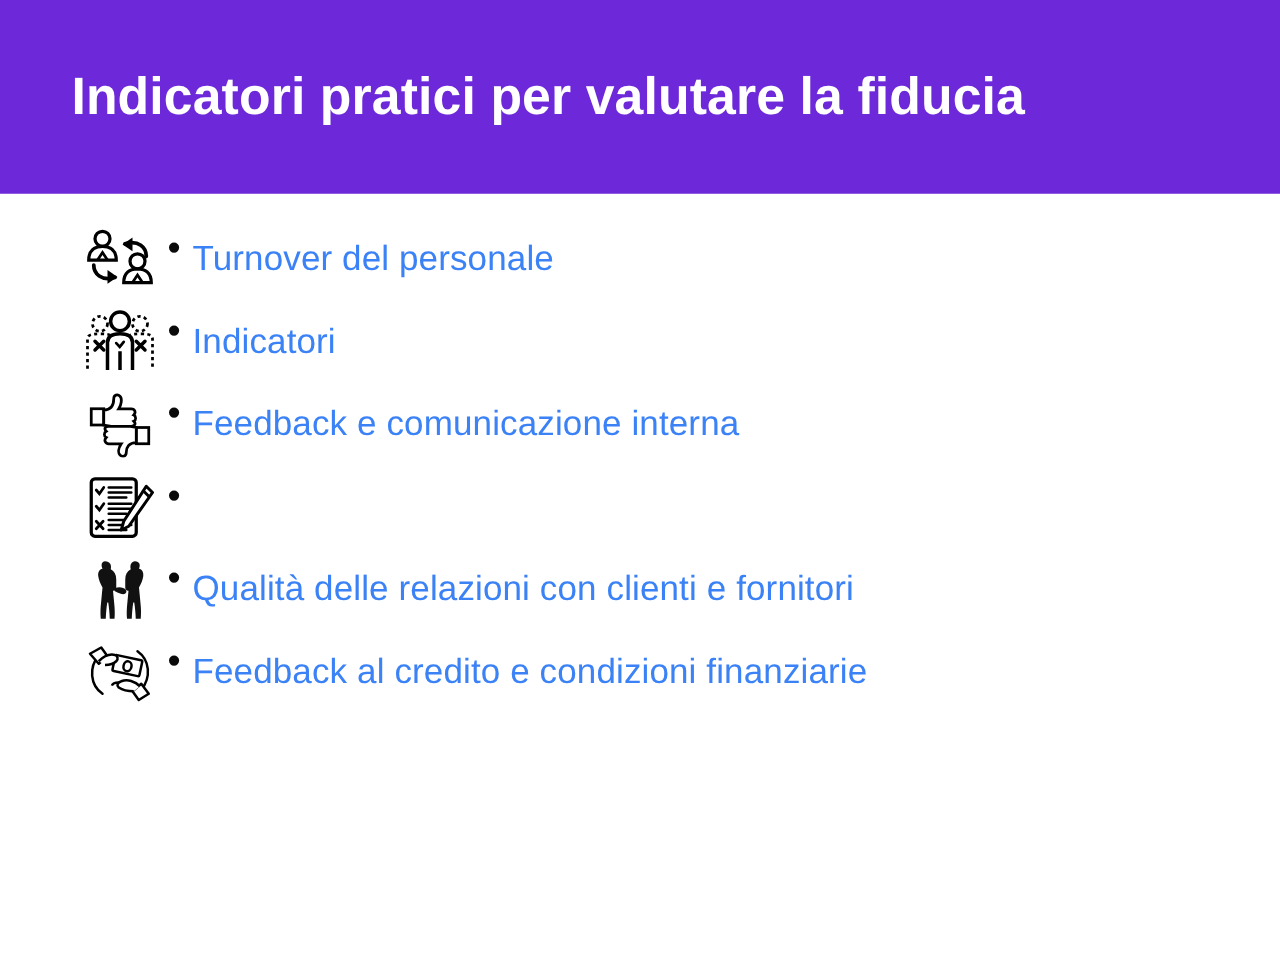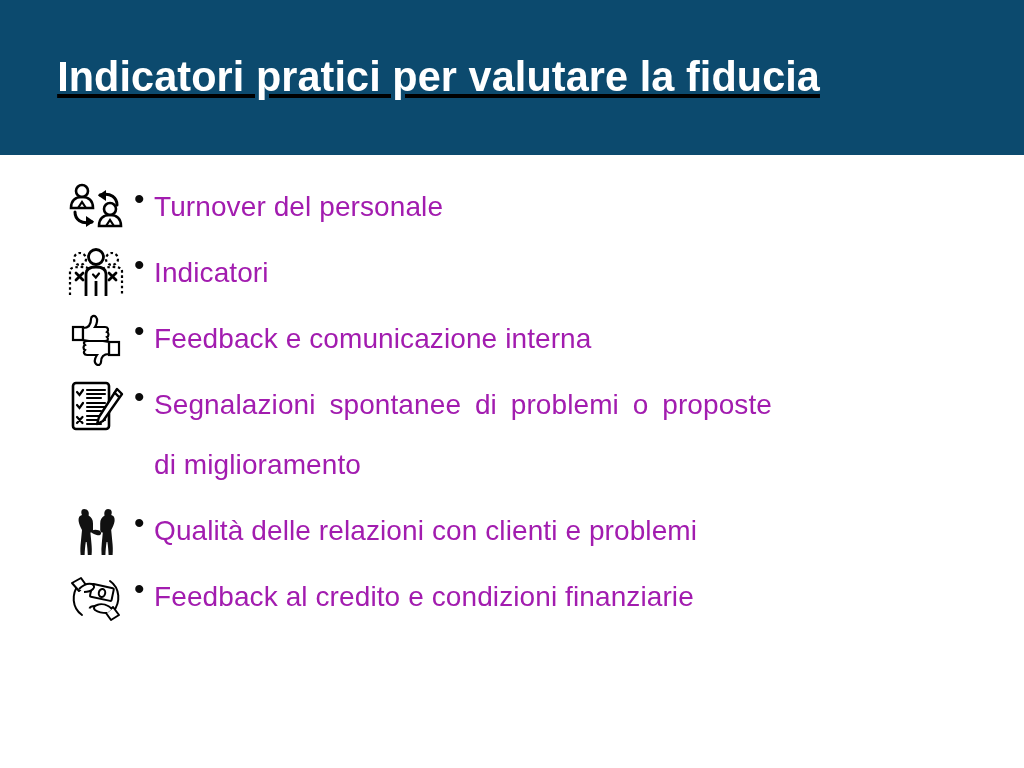--- a/index.html
+++ b/index.html
@@ -88,40 +88,40 @@
     padding-left: 4px;
     box-sizing: border-box;
     user-select: none;
   }
 
   .bullet-text {
     flex: 0 0 auto;
     width: 618px;
     font-size: 28px;
     line-height: 60px;
-    color: #a21caf;
+    color: #3b82f6;
     text-align: justify;
     text-justify: inter-word;
     font-weight: normal;
     letter-spacing: 0.1px;
   }
   .bullet-text.one-line {
     text-align: left;
   }
 
   
   .bullet-row + .bullet-row { margin-top: 6px; }
   .bullet-row.two-line + .bullet-row { margin-top: 6px; }
 </style>
 </head>
 <body>
 
 <div class="slide">
 
-  <div class="header-band" style="background: #0c4a6e; text-decoration: underline;">
+  <div class="header-band" style="background: #6d28d9;">
     <h1 class="slide-title" style="color: rgb(255, 255, 255);">Indicatori pratici per valutare la fiducia</h1>
   </div>
 
   <div class="content">
 
     <div class="bullet-row">
       <span class="icon-cell">
         <svg width="58" height="52" viewBox="0 0 58 52" fill="none" stroke="#000" stroke-width="2.6">
           <circle cx="15" cy="9" r="6" fill="none"></circle>
           <path d="M4 26 C4 18 9 15 15 15 C21 15 26 18 26 26 Z" fill="none"></path>
@@ -191,35 +191,34 @@
             <path d="M20 24 H38 M20 28 H38 M20 32 H34"></path>
             <path d="M20 37 H38 M20 41 H38 M20 45 H34"></path>
           </g>
           <g stroke="#000" stroke-width="2.4" fill="#fff" stroke-linejoin="round">
             <path d="M50 10 L55 15 L36 42 L30 45 L32 38 Z"></path>
             <path d="M47 13 L52 18"></path>
           </g>
         </svg>
       </span>
       <span class="bullet-marker">•</span>
-      <span class="bullet-text">Segnalazioni spontanee di problemi o proposte di miglioramento</span>
     </div>
 
     <div class="bullet-row two-line">
       <span class="icon-cell">
         <svg width="58" height="54" viewBox="0 0 58 54" fill="none">
           <g fill="#111">
             <path d="M17 4 C21 4 22.5 7 21.6 10.4 C24.5 12 26 14.5 26 18.5 L26 25 C26 26.5 25 27.6 23.8 27.6 L23.4 27.6 L24.4 38 C24.8 42 25 46 24.6 50 L20.8 50 C20.6 45 20.2 41 19.6 37 L18.8 37 C18.2 41 17.8 45 17.6 50 L13.6 50 C13.2 45 13.4 41 13.8 37.5 L15 25 C13.4 22 12 19 11.6 16 C11.2 12.6 12.6 10.4 15 10 C13.6 7 14.4 4 17 4 Z"></path>
             <path d="M41 4 C44.6 4 45.6 7 44.2 10 C46.6 10.4 48 12.6 47.6 16 C47.2 19 45.8 22 44.2 25 L45.4 37.5 C45.8 41 46 45 45.6 50 L41.6 50 C41.4 45 41 41 40.4 37 L39.6 37 C39 41 38.6 45 38.4 50 L34.6 50 C34.2 46 34.4 42 34.8 38 L35.8 27.6 L35.4 27.6 C34.2 27.6 33.2 26.5 33.2 25 L33.2 18.5 C33.2 14.5 34.7 12 37.6 10.4 C36.7 7 38.2 4 41 4 Z"></path>
             <path d="M25 25.5 C27 24.6 29.5 24.6 31.5 25.3 C33.5 26 34.6 27.2 34 28.8 C33.4 30.4 31.6 30.6 29.6 30 C27.8 29.4 26 28.6 24.6 27.8 Z"></path>
           </g>
         </svg>
       </span>
       <span class="bullet-marker">•</span>
-      <span class="bullet-text">Qualità delle relazioni con clienti e problemi</span>
+      <span class="bullet-text">Qualità delle relazioni con clienti e fornitori</span>
     </div>
 
     <div class="bullet-row two-line">
       <span class="icon-cell">
         <svg width="58" height="52" viewBox="0 0 58 52" fill="none" stroke="#000" stroke-width="2">
           <path d="M12 12 C4 22 5 36 15 43" fill="none" stroke-linecap="round"></path>
           <path d="M46 40 C54 30 53 16 43 9" fill="none" stroke-linecap="round"></path>
           <rect x="24" y="14" width="22" height="13" rx="1.2" fill="#fff" transform="rotate(12 35 20)"></rect>
           <ellipse cx="35" cy="21" rx="3.2" ry="4" fill="#fff" transform="rotate(12 35 21)"></ellipse>
           <g fill="#fff" stroke="#000" stroke-width="2" stroke-linejoin="round">

